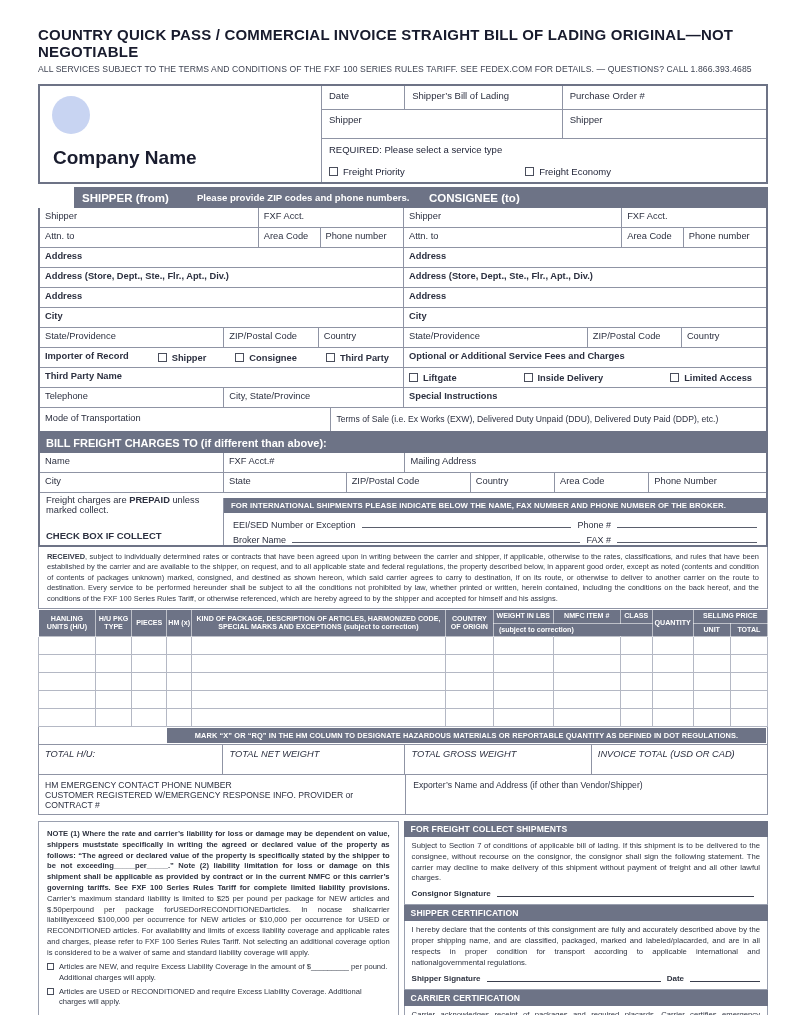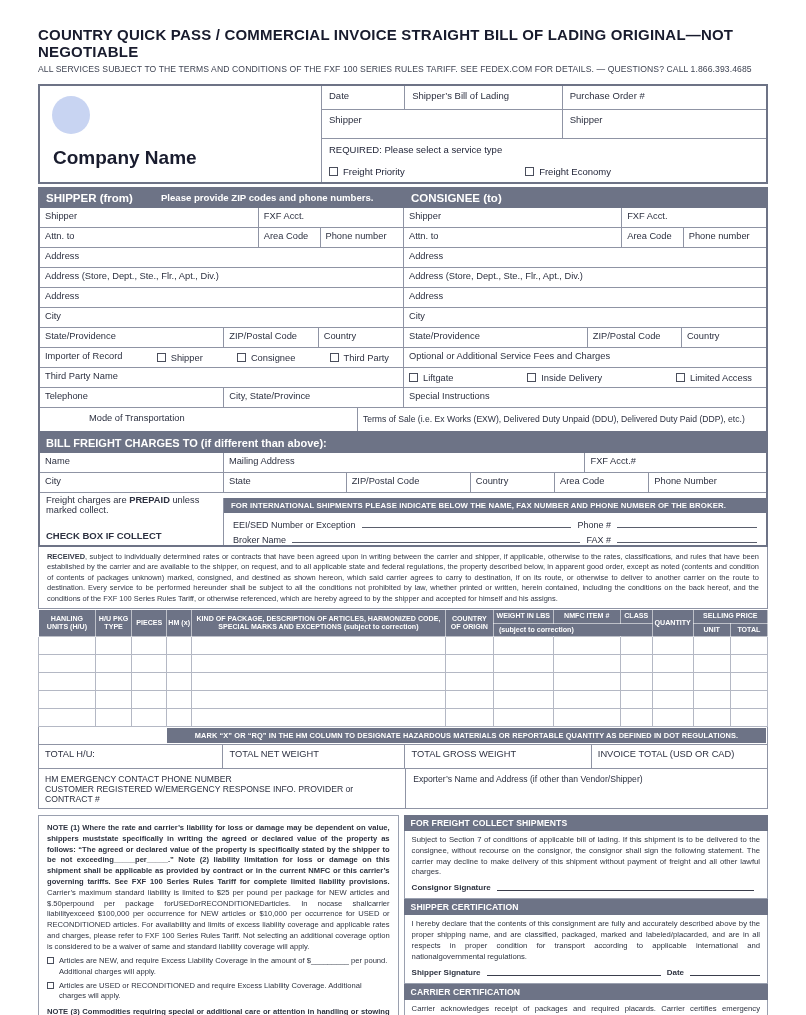--- a/index.html
+++ b/index.html
@@ -17,54 +17,54 @@
   .logo{width:38px;height:38px;border-radius:50%;background:#c8d4f2;margin:10px 0 0 12px;}
   .companyname{font-size:19px;font-weight:bold;color:#191c2e;margin:13px 0 0 13px;}
   .toptable{flex:1;display:flex;flex-direction:column;}
   .ttr{display:flex;}
   .ttc{font-size:9.5px;color:#2c3040;padding:4px 7px;}
   .bl{border-left:1px solid #8f94a4;}
   .bt{border-top:1px solid #8f94a4;}
   .svcrow{display:flex;margin-top:11px;align-items:center;font-size:9.5px;}
   .svc2{margin-left:28%;}
   
-  .party-bar{display:flex;align-items:center;height:21px;margin-top:3px;font-size:11.5px;}
+  .party-bar{display:flex;align-items:center;height:21px;margin-top:3px;font-size:11.5px;margin-left:36px;}
   .party-bar .ph{width:50%;display:flex;align-items:center;padding-left:8px;}
   .party-bar .note{font-size:9.6px;margin-left:28px;}
   .grid{border:2px solid #6d7386;border-top:none;}
   .frow{display:flex;height:20px;border-bottom:1px solid #8f94a4;}
   .frow:last-child{border-bottom:none;}
   .half{width:50%;display:flex;}
   .half+.half{border-left:1px solid #8f94a4;}
   .fc{font-size:9.3px;color:#2c3040;padding:3px 5px;white-space:nowrap;overflow:hidden;}
-  .w100{width:100%;} .w60{width:60%;} .w17{width:17%;} .w23{width:23%;}
+  .w100{width:100%;font-weight:bold;} .w60{width:60%;} .w17{width:17%;} .w23{width:23%;}
   .w505{width:50.5%;} .w26{width:26%;} .w235{width:23.5%;} .w495{width:49.5%;}
   .spread{display:flex;justify-content:space-between;padding-right:14px;}
   .cblab{display:flex;align-items:center;}
-  .modew{width:40%;margin-left:44px;} .termsw{width:60%;font-size:8.6px;}
+  .modew{width:40%;} .termsw{width:60%;font-size:8.6px;}
   
   .bill-bar{height:20px;font-size:11px;display:flex;align-items:center;padding-left:8px;}
   .bfr3{display:flex;height:52px;align-items:flex-end;}
   .prepaid{width:25.2%;font-size:9.3px;padding:4px 6px;color:#2c3040;}
   .collect{font-weight:bold;margin-top:15px;font-size:9.5px;}
   .intl{flex:1;display:flex;flex-direction:column;}
   .intl-bar{font-size:7.8px;padding:3px 7px;letter-spacing:.1px;}
   .lnrow{display:flex;align-items:flex-end;font-size:9px;color:#2c3040;padding:0 9px;margin-top:6px;}
   .line{flex:1;border-bottom:1px solid #5a5e6c;margin:0 6px 2px 6px;height:9px;}
   .linefix{flex:0 0 140px;border-bottom:1px solid #5a5e6c;margin:0 0 2px 6px;height:9px;}
   
   .received{border:1px solid #8f94a4;border-top:none;padding:5px 8px 4px 8px;font-size:7.45px;line-height:1.4;color:#333846;text-align:justify;}
   
   table.items{width:100%;border-collapse:collapse;border:1px solid #8f94a4;}
   table.items th{background:#6d7386;color:#fff;font-size:7.1px;font-weight:bold;line-height:1.2;text-align:center;padding:2px 1px;border:1px solid rgba(255,255,255,.55);}
   table.items th.subj{text-align:left;padding-left:5px;}
   table.items td{border:1px solid #b4b8c4;height:18px;background:#fff;}
   .markwrap{border-left:1px solid #8f94a4;border-right:1px solid #8f94a4;padding:1px 1px;background:#fff;}
   .markbar{margin-left:17.5%;font-size:7.4px;text-align:center;padding:3px 0;letter-spacing:.1px;}
-  .totrow{display:flex;border:1px solid #8f94a4;height:25px;}
+  .totrow{display:flex;border:1px solid #8f94a4;height:31px;font-style:italic;}
   .totc{font-size:9.3px;color:#2c3040;padding:3.5px 6px;}
   .t1{width:25.2%;} .t2{width:25%;} .t3{width:25.6%;} .t4{width:24.2%;}
   .hmrow{display:flex;border:1px solid #8f94a4;border-top:none;height:40px;}
   .hml{width:50.3%;padding:5px 6px;font-size:8.6px;color:#2c3040;}
   .hml div+div{margin-top:0;}
   .hmr{flex:1;padding:5px 7px;font-size:8.6px;color:#2c3040;}
   
   .bottom{display:flex;margin-top:6px;gap:5px;align-items:flex-start;}
   .bcol-left{width:49.4%;}
   .notesbox{border:1px solid #9aa0af;padding:7px 8px 6px 8px;font-size:7.6px;line-height:1.42;color:#2e3340;text-align:justify;}
@@ -246,22 +246,22 @@
     <div class="frow" style="height:23px;">
       <div class="fc modew" style="padding-top:5px;">Mode of Transportation</div>
       <div class="fc bl termsw" style="padding-top:6px;">Terms of Sale (i.e. Ex Works (EXW), Delivered Duty Unpaid (DDU), Delivered Duty Paid (DDP), etc.)</div>
     </div>
   </div>
 
   <div class="bill-bar slate">BILL FREIGHT CHARGES TO (if different than above):</div>
   <div class="grid">
     <div class="frow">
       <div class="fc" style="width:25.2%;">Name</div>
+      <div class="fc bl" style="width:25%;">FXF Acct.#</div>
       <div class="fc bl" style="width:49.8%;">Mailing Address</div>
-      <div class="fc bl" style="width:25%;">FXF Acct.#</div>
     </div>
     <div class="frow">
       <div class="fc" style="width:25.2%;">City</div>
       <div class="fc bl" style="width:16.9%;">State</div>
       <div class="fc bl" style="width:17.1%;">ZIP/Postal Code</div>
       <div class="fc bl" style="width:11.6%;">Country</div>
       <div class="fc bl" style="width:13%;">Area Code</div>
       <div class="fc bl" style="width:16.2%;">Phone Number</div>
     </div>
     <div class="bfr3">

